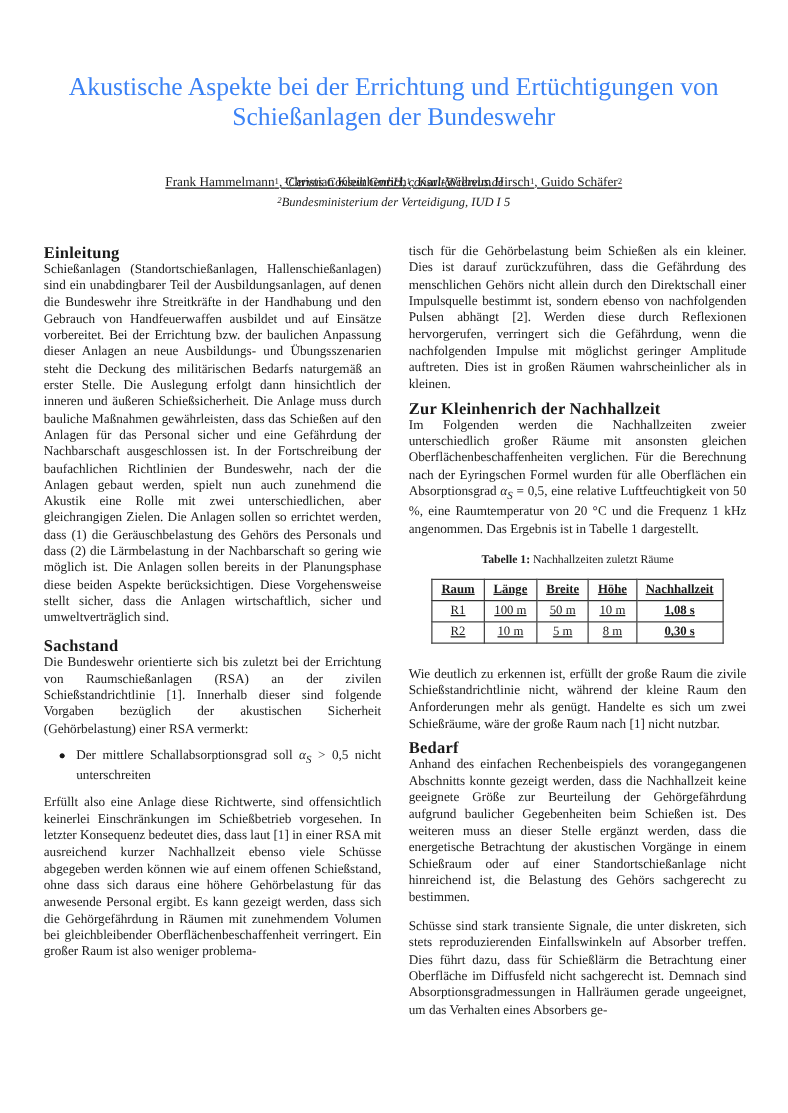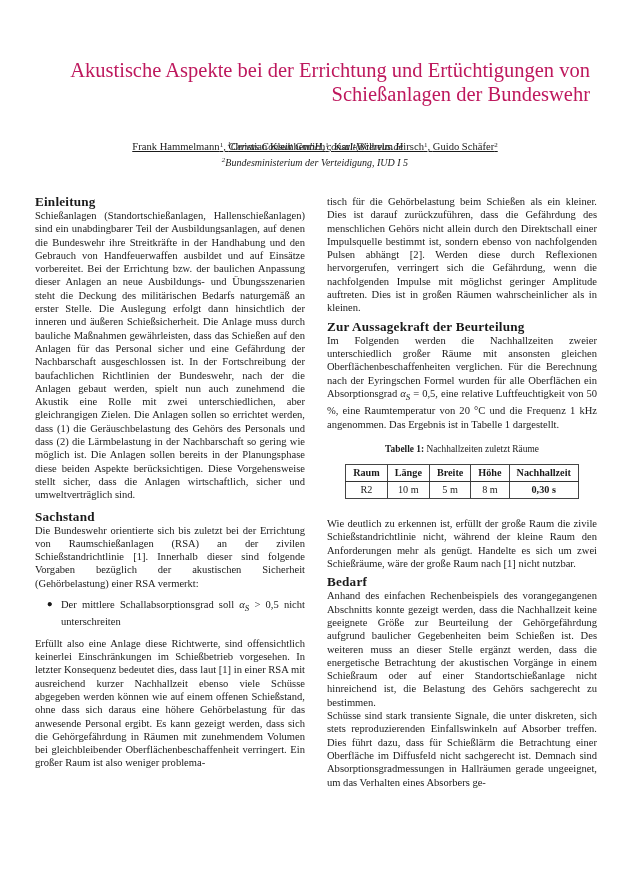--- a/index.html
+++ b/index.html
@@ -2,21 +2,21 @@
 <html><head>
 <meta charset="utf-8">
 <style>
   html, body { margin: 0; padding: 0; background: #ffffff; }
   body {
     width: 630px; height: 890px; position: relative; overflow: hidden;
     font-family: "Liberation Serif", "DejaVu Serif", serif; color: #1a1a1a;
   }
   .title {
     position: absolute; left: 40px; width: 550px; top: 58px;
-    text-align: right; font-size: 20.5px; line-height: 24px; color: #be185d;
+    text-align: center; font-size: 20.5px; line-height: 24px; color: #3b82f6;
   }
   .authors {
     position: absolute; left: 40px; width: 550px; top: 140px;
     text-align: center; font-size: 10.6px; line-height: 14px; text-decoration: underline;
   }
   .aff { position: absolute; left: 40px; width: 550px; text-align: center; font-size: 10px; font-style: italic; line-height: 13px; }
   .aff1 { top: 140px; }
   .aff2 { top: 156px; }
   sup { font-size: 7px; vertical-align: top; position: relative; top: -2px; font-style: normal; }
   .aff sup { font-style: italic; }
@@ -33,20 +33,21 @@
   ul { margin: 8px 0 8px 0; padding-left: 0; list-style: none; }
   li { position: relative; padding-left: 26px; text-align: justify; margin-bottom: 8px; }
   li .bullet { position: absolute; left: 12px; top: 0; font-size: 9px; }
   .math { font-style: italic; }
 
   .caption { text-align: center; font-size: 9.4px; margin: 12px 0 8px 0; }
   .caption b { font-weight: bold; }
   table.t {
     border-collapse: collapse; margin: 0 auto; font-size: 10.2px;
     border: 1.4px solid #333;
+    text-decoration: underline;
   }
   table.t th, table.t td { border: 1px solid #444; padding: 1px 7px; text-align: center; line-height: 14px; }
   table.t th { font-weight: bold; }
   table.t tr.head th { border-bottom: 1.4px solid #333; }
   table.t td.bold { font-weight: bold; }
 </style>
 </head>
 <body>
 
 <div class="title">
@@ -69,41 +70,48 @@
   <ul>
     <li><span class="bullet">●</span></li>
     <li><span class="bullet">●</span><span>Der mittlere Schallabsorptionsgrad soll </span><span class="math"><span>α</span><sub>S</sub></span><span> &gt; 0,5 nicht unterschreiten</span></li>
   </ul>
   <p lang="de">Erfüllt also eine Anlage diese Richtwerte, sind offensichtlich keinerlei Einschränkungen im Schießbetrieb vorgesehen. In letzter Konsequenz bedeutet dies, dass laut [1] in einer RSA mit ausreichend kurzer Nachhallzeit ebenso viele Schüsse abgegeben werden können wie auf einem offenen Schießstand, ohne dass sich daraus eine höhere Gehörbelastung für das anwesende Personal ergibt. Es kann gezeigt werden, dass sich die Gehörgefährdung in Räumen mit zunehmendem Volumen bei gleichbleibender Oberflächenbeschaffenheit verringert. Ein großer Raum ist also weniger problema-</p>
 </div>
 
 <div class="col right">
   <p lang="de">tisch für die Gehörbelastung beim Schießen als ein kleiner. Dies ist darauf zurückzuführen, dass die Gefährdung des menschlichen Gehörs nicht allein durch den Direktschall einer Impulsquelle bestimmt ist, sondern ebenso von nachfolgenden Pulsen abhängt [2]. Werden diese durch Reflexionen hervorgerufen, verringert sich die Gefährdung, wenn die nachfolgenden Impulse mit möglichst geringer Amplitude auftreten. Dies ist in großen Räumen wahrscheinlicher als in kleinen.</p>
 
-  <h2 class="gap" style="margin-top:5px">Zur Aussagekraft der Beurteilung</h2>
+  <h2 class="gap" style="margin-top:5px">Zur Kleinhenrich der Nachhallzeit</h2>
   <p lang="de"><span>Im Folgenden werden die Nachhallzeiten zweier unterschiedlich großer Räume mit ansonsten gleichen Oberflächenbeschaffenheiten verglichen. Für die Berechnung nach der Eyringschen Formel wurden für alle Oberflächen ein Absorptionsgrad </span><span class="math"><span>α</span><sub>S</sub></span><span> = 0,5, eine relative Luftfeuchtigkeit von 50 %, eine Raumtemperatur von 20 °C und die Frequenz 1 kHz angenommen. Das Ergebnis ist in Tabelle 1 dargestellt.</span></p>
 
   <div class="caption"><b>Tabelle 1:</b><span> Nachhallzeiten zuletzt Räume</span></div>
   <table class="t">
     <tbody>
         <tr class="head">
       <th>Raum</th>
       <th>Länge</th>
       <th>Breite</th>
       <th>Höhe</th>
       <th>Nachhallzeit</th>
+    </tr>
+    <tr>
+      <td>R1</td>
+      <td>100 m</td>
+      <td>50 m</td>
+      <td>10 m</td>
+      <td class="bold">1,08 s</td>
     </tr>
     <tr>
       <td>R2</td>
       <td>10 m</td>
       <td>5 m</td>
       <td>8 m</td>
       <td class="bold">0,30 s</td>
     </tr>
   </tbody>
     </table>
 
   <p style="margin-top:18px" lang="de">Wie deutlich zu erkennen ist, erfüllt der große Raum die zivile Schießstandrichtlinie nicht, während der kleine Raum den Anforderungen mehr als genügt. Handelte es sich um zwei Schießräume, wäre der große Raum nach [1] nicht nutzbar.</p>
 
   <h2 style="margin-top:5px">Bedarf</h2>
   <p lang="de">Anhand des einfachen Rechenbeispiels des vorangegangenen Abschnitts konnte gezeigt werden, dass die Nachhallzeit keine geeignete Größe zur Beurteilung der Gehörgefährdung aufgrund baulicher Gegebenheiten beim Schießen ist. Des weiteren muss an dieser Stelle ergänzt werden, dass die energetische Betrachtung der akustischen Vorgänge in einem Schießraum oder auf einer Standortschießanlage nicht hinreichend ist, die Belastung des Gehörs sachgerecht zu bestimmen.</p>
-  <p style="" lang="de">Schüsse sind stark transiente Signale, die unter diskreten, sich stets reproduzierenden Einfallswinkeln auf Absorber treffen. Dies führt dazu, dass für Schießlärm die Betrachtung einer Oberfläche im Diffusfeld nicht sachgerecht ist. Demnach sind Absorptionsgradmessungen in Hallräumen gerade ungeeignet, um das Verhalten eines Absorbers ge-</p>
+  <p style="margin-top:10px" lang="de">Schüsse sind stark transiente Signale, die unter diskreten, sich stets reproduzierenden Einfallswinkeln auf Absorber treffen. Dies führt dazu, dass für Schießlärm die Betrachtung einer Oberfläche im Diffusfeld nicht sachgerecht ist. Demnach sind Absorptionsgradmessungen in Hallräumen gerade ungeeignet, um das Verhalten eines Absorbers ge-</p>
 </div>
 
 </body></html>

